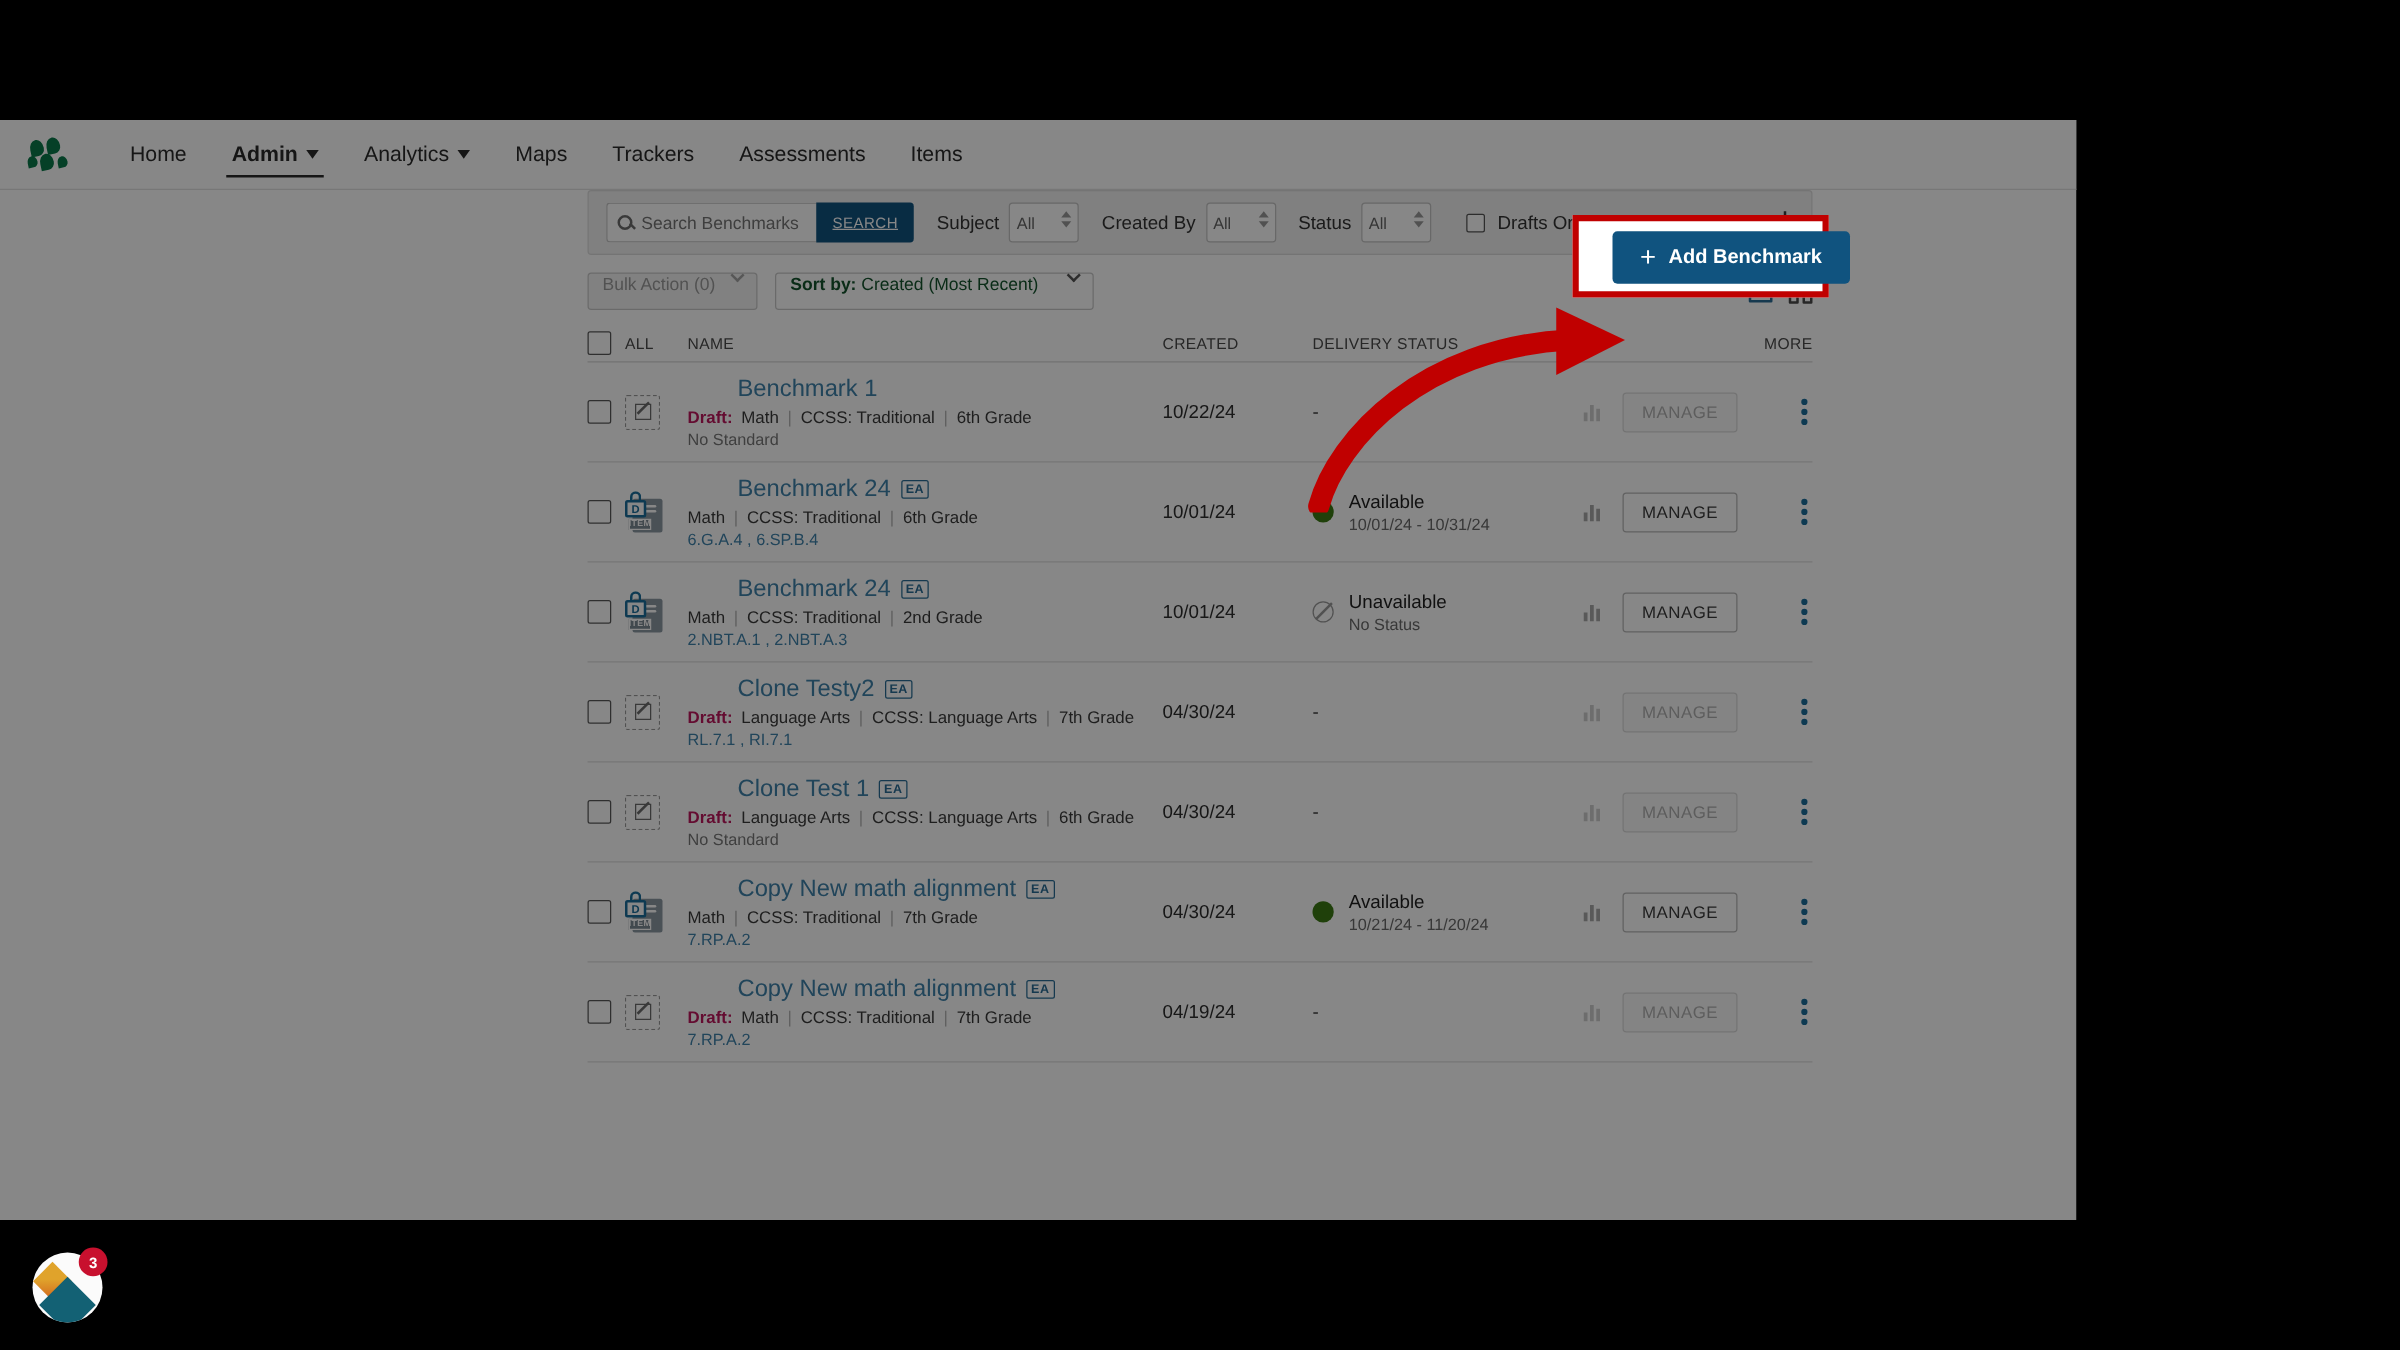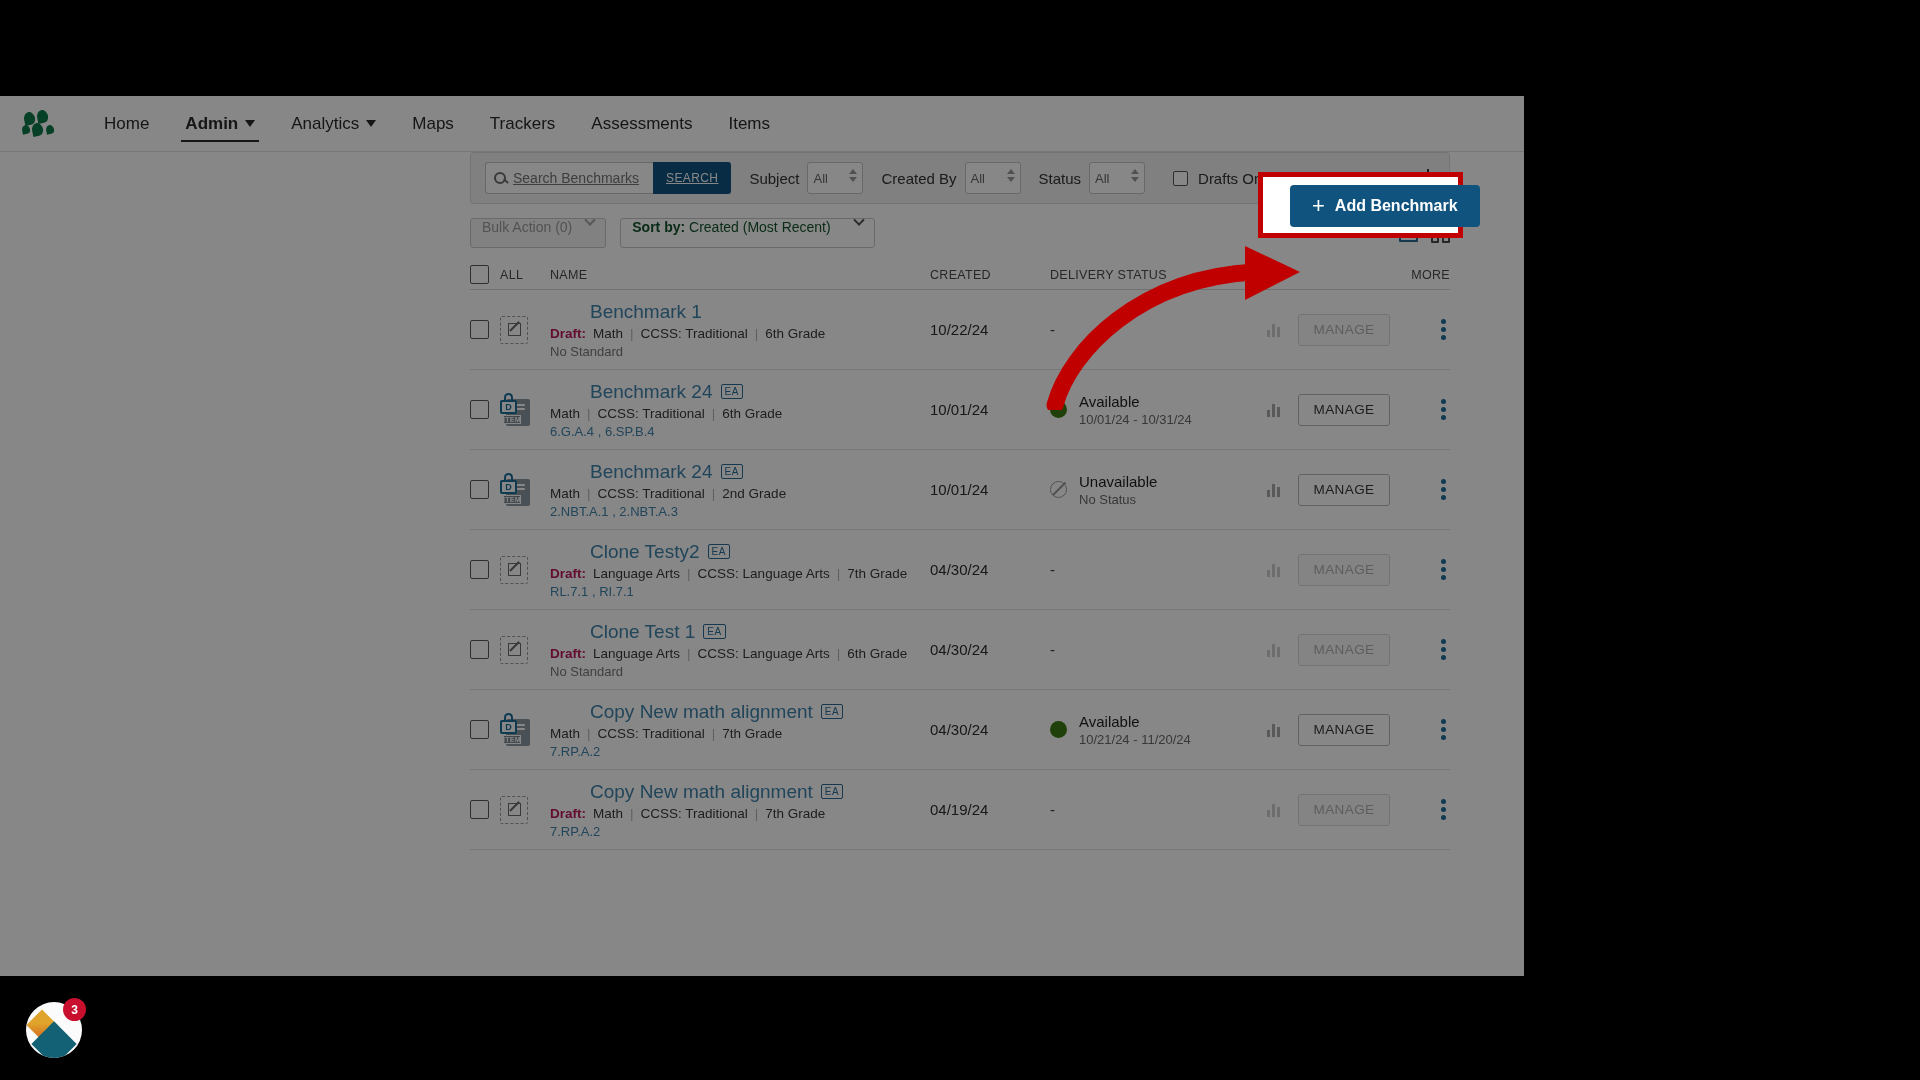--- a/index.html
+++ b/index.html
@@ -7,21 +7,21 @@
     width: 1920px; height: 1080px;
     background: #000;
     font-family: "Liberation Sans", sans-serif;
     overflow: hidden;
   }
 
   
   #screen {
     position: absolute;
     left: 0; top: 96px;
-    width: 1524px; height: 880px;
+    width: 1661px; height: 880px;
     background: #ffffff;
     overflow: hidden;
   }
   
   #scrim {
     position: absolute; left: 0; top: 96px;
     width: 1920px; height: 880px;
     background: rgba(0,0,0,0.47);
     pointer-events: none;
     z-index: 40;
@@ -103,21 +103,21 @@
   .mag {
     width: 12px; height: 12px; border: 2px solid #6d6d6d; border-radius: 50%;
     position: relative; flex: none;
   }
   .mag::after {
     content: ""; position: absolute; width: 6px; height: 2px; background: #6d6d6d;
     transform: rotate(45deg); right: -5px; bottom: 0px;
   }
   .search-input {
     border: none; outline: none; font-size: 14px; color: #777; width: 130px;
-    font-family: "Liberation Sans", sans-serif; background: transparent; text-decoration: underline;
+    font-family: "Liberation Sans", sans-serif; background: transparent;
   }
   .search-btn {
     background: #10537f; color: #fff; border: none; height: 32px; padding: 0 13px;
     font-size: 12px; letter-spacing: .4px; border-radius: 0 3px 3px 0; cursor: pointer;
     font-family: "Liberation Sans", sans-serif;
     text-decoration: underline;
   }
   .flabel { font-size: 15px; color: #333; margin: 0 8px 0 18px; }
   .fselect {
     width: 56px; height: 32px; background: #fff; border: 1px solid #c4c4c4;
@@ -182,21 +182,21 @@
   .r-chk { width: 30px; display: flex; align-items: center; }
   .r-icon { width: 50px; display: flex; align-items: center; }
   .r-name { flex: 1; padding-right: 12px; }
   .r-created { width: 120px; font-size: 15px; color: #2e2e2e; }
   .r-status { width: 340px; display: flex; align-items: center; }
   .r-more { width: 60px; display: flex; align-items: center; justify-content: flex-end; }
 
   .name-line { display: flex; align-items: center; gap: 8px; margin-left: 40px; }
   .name-link { font-size: 19px; color: #3f82ab; cursor: pointer; }
   .ea-badge {
-    border: 1px solid #2a6d96; color: #2a6d96; font-size: 10px; font-weight: 400;
+    border: 1px solid #2a6d96; color: #2a6d96; font-size: 10px; font-weight: 700;
     padding: 0px 3px; border-radius: 2px; letter-spacing: .5px; line-height: 13px;
   }
   .meta { font-size: 13.5px; color: #3a3a3a; margin-top: 3px; display: flex; align-items: center; gap: 7px; }
   .meta .draft { color: #be185d; font-weight: 700; }
   .meta .sep { color: #b5b5b5; }
   .stds { font-size: 13px; color: #3f82ab; margin-top: 3px; }
   .stds.none { color: #777; }
 
   
   .draft-icon {

